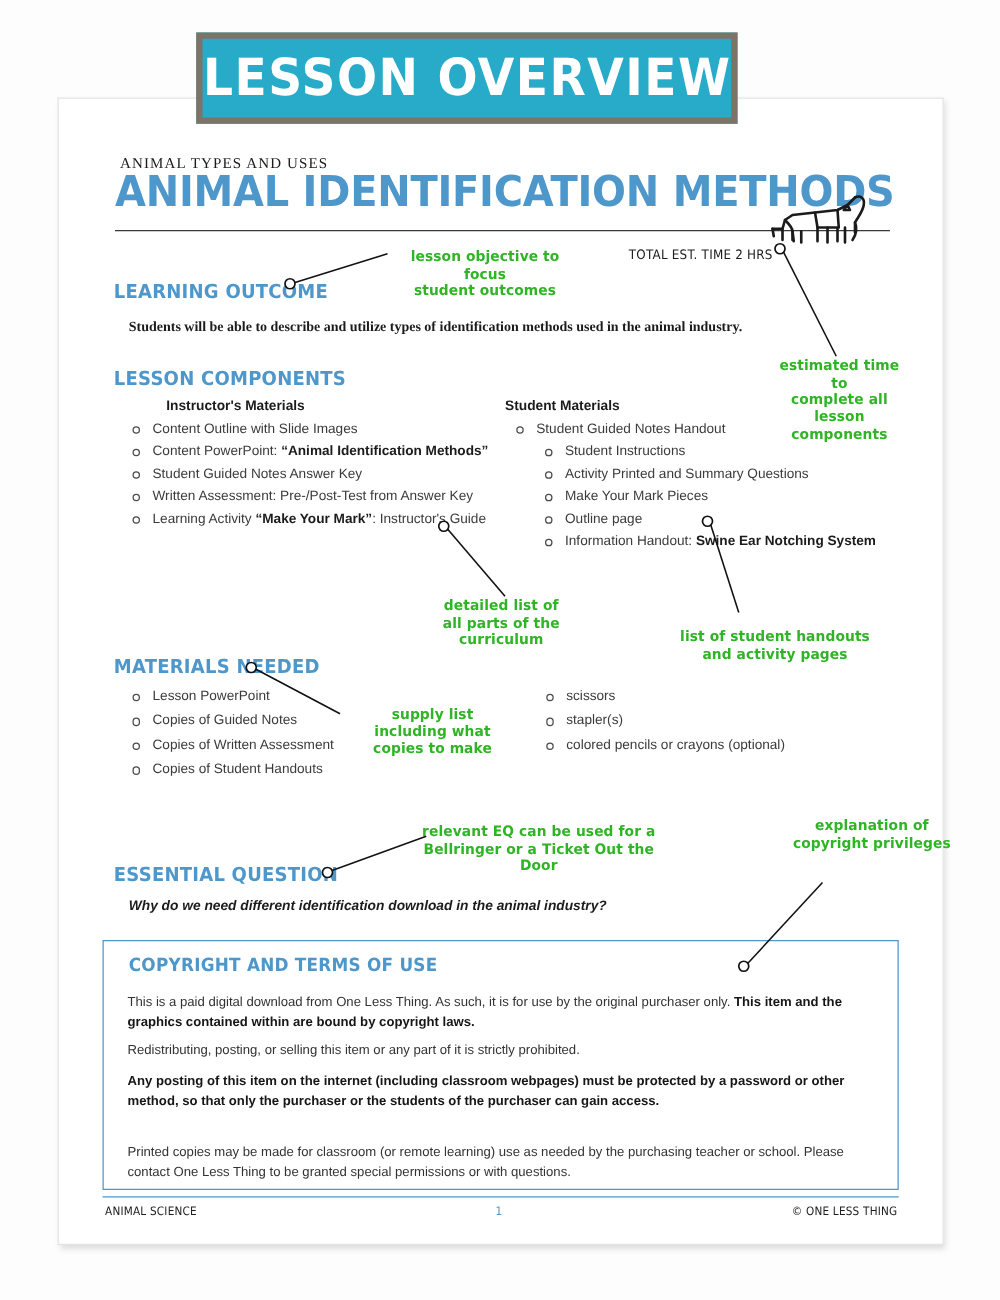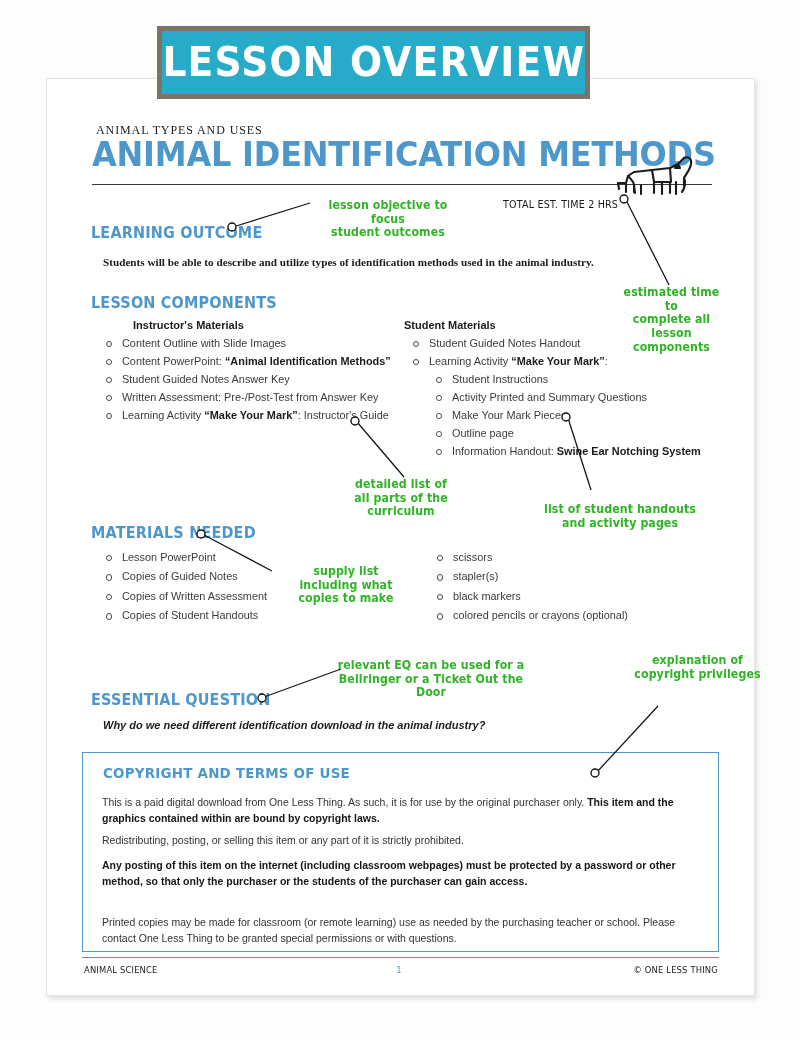--- a/index.html
+++ b/index.html
@@ -261,21 +261,20 @@
         <li>Student Guided Notes Answer Key</li>
         <li>Written Assessment: Pre-/Post-Test from Answer Key</li>
         <li>Learning Activity <b>“Make Your Mark”</b>: Instructor's Guide</li>
       </ul>
   </div>
 
   <div class="sub-head" style="left:404px; top:319px;">Student Materials</div>
   <div class="list-box" style="left:404px; top:336px; width:300px;">
     <ul class="bl" id="student-list">
         <li>Student Guided Notes Handout</li>
-        <li>Learning Activity <b>“Make Your Mark”</b>:</li>
       </ul>
     <ul class="bl sub" id="student-sublist">
         <li>Student Instructions</li>
         <li>Activity Printed and Summary Questions</li>
         <li>Make Your Mark Pieces</li>
         <li>Outline page</li>
         <li>Information Handout: <b>Swine Ear Notching System</b></li>
       </ul>
   </div>
 
@@ -285,21 +284,20 @@
         <li>Lesson PowerPoint</li>
         <li>Copies of Guided Notes</li>
         <li>Copies of Written Assessment</li>
         <li>Copies of Student Handouts</li>
       </ul>
   </div>
   <div class="list-box" style="left:428px; top:550px; width:290px;">
     <ul class="bl tight" id="materials-right">
         <li>scissors</li>
         <li>stapler(s)</li>
-        <li>black markers</li>
         <li>colored pencils or crayons (optional)</li>
       </ul>
   </div>
 
   <div class="sec" style="left:91px; top:691px;">ESSENTIAL QUESTION</div>
   <div class="eq-text" style="left:103px; top:719px; width:600px;">Why do we need different identification download in the animal industry?</div>
 
   <div class="cbox"></div>
   <div class="cbox-title">COPYRIGHT AND TERMS OF USE</div>
 

